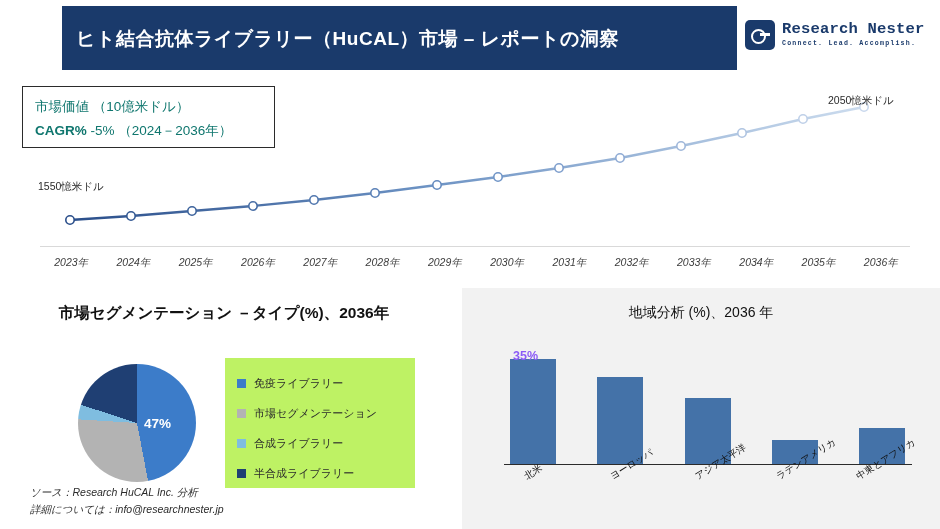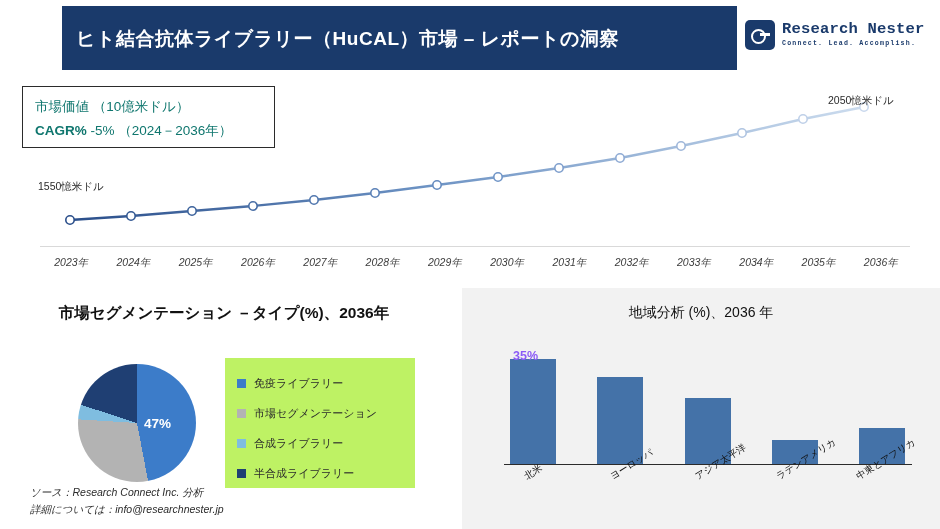--- a/index.html
+++ b/index.html
@@ -339,21 +339,21 @@
         <span class="legend-swatch" style="background:#7fbde0"></span>
         <span>合成ライブラリー</span>
       </div>
       <div class="legend-item">
         <span class="legend-swatch" style="background:#1f3f73"></span>
         <span>半合成ライブラリー</span>
       </div>
     </div>
 
     <div class="source">
-      <div>ソース：Research Connect Inc. 分析</div>
+      <div>ソース：Research HuCAL Inc. 分析</div>
       <div>詳細については：info@researchnester.jp</div>
     </div>
   </div>
 
   <div class="panel-right">
     <div class="panel-title">地域分析 (%)、2036 年</div>
 
     <div class="bars-area">
       <div class="bar-col">
         <div class="bar" style="height:105px"></div>

